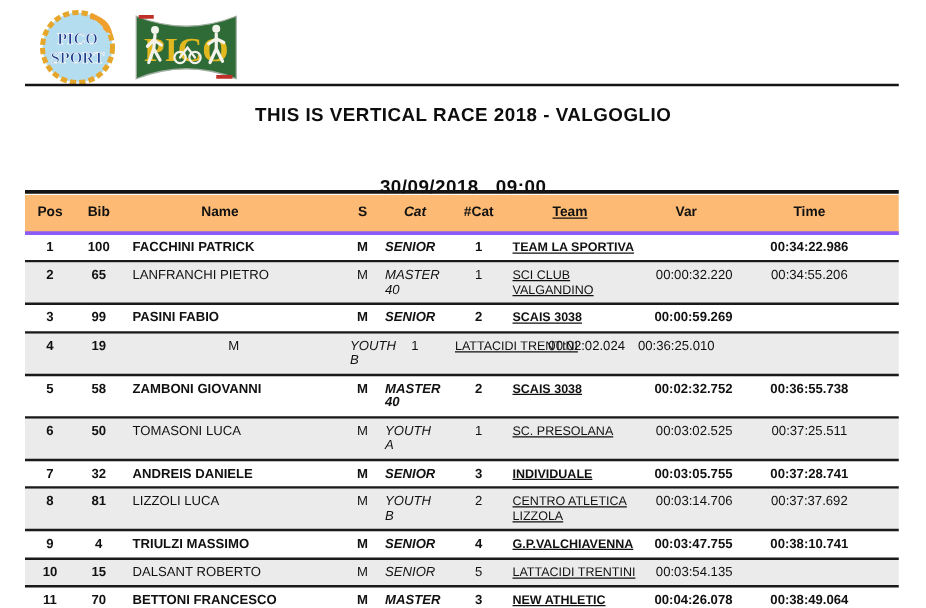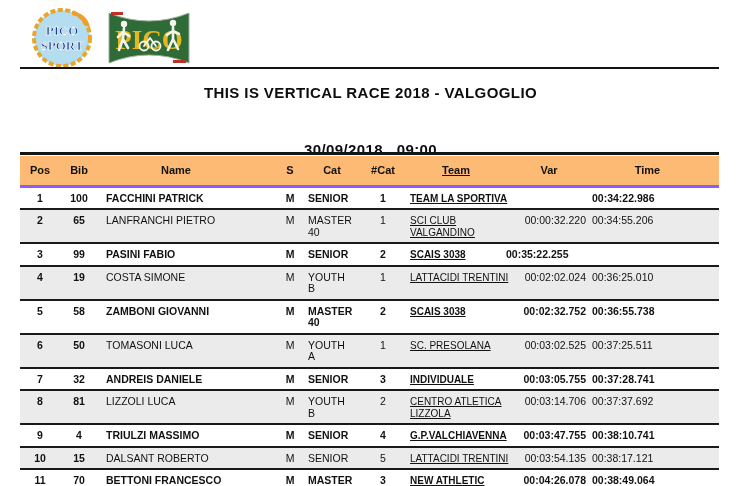--- a/index.html
+++ b/index.html
@@ -28,25 +28,25 @@
     padding:9px 0 8px 0;}
   .thead .c-name{padding-right:22px;}
   .thead .c-time{padding-right:16px;}
   .cell{font-size:10.5px;line-height:11.5px;padding-top:5px;padding-bottom:4px;}
   .row-alt{background:#ebebeb;}
   .row-bold .cell{font-weight:bold;}
   .c-pos{text-align:center;font-weight:bold;}
   .c-bib{text-align:center;font-weight:bold;}
   .c-name{padding-left:8px;}
   .c-s{text-align:center;}
-  .c-cat{padding-left:4px;}
+  .c-cat{padding-left:4px;font-style:italic;}
   .c-ncat{text-align:center;}
   .c-team{padding-left:4px;font-size:10px;white-space:nowrap;text-decoration:underline;}
   .c-var{text-align:right;padding-right:6px;}
-  .c-time{text-align:left;padding-right:16px;}
+  .c-time{text-align:center;padding-right:16px;}
 </style>
 </head>
 <body>
 
 <div id="page">
 
   <svg id="logo-sport" width="72" height="66" viewBox="0 0 72 66">
     <circle cx="34" cy="34" r="28" fill="#b5ddf0" stroke="#e6a62a" stroke-width="4" stroke-dasharray="5 2.5"></circle>
     <path d="M44 7 Q60 10 62 24 L55 20 Q54 13 44 11 Z" fill="#ef9f2c"></path>
     <text x="34" y="31" text-anchor="middle" font-size="13" font-weight="bold" font-family="Liberation Serif, serif" fill="#1c3e8c" stroke="#ffffff" stroke-width="0.55">PICO</text>
@@ -125,26 +125,25 @@
         <div class="cell c-bib">99</div>
         <div class="cell c-name">PASINI FABIO</div>
         <div class="cell c-s">M</div>
         <div class="cell c-cat">
           <div class="">SENIOR</div>
         </div>
         <div class="cell c-ncat">2</div>
         <div class="cell c-team">
           <div class="">SCAIS 3038</div>
         </div>
-        <div class="cell c-time">00:35:22.255</div>
+        <div class="cell c-var">00:00:59.269</div>
       </div>
       <div class="trow row-alt">
         <div class="cell c-pos">4</div>
         <div class="cell c-bib">19</div>
-        <div class="cell c-name">COSTA SIMONE</div>
         <div class="cell c-s">M</div>
         <div class="cell c-cat">
           <div class="">YOUTH</div>
           <div class="">B</div>
         </div>
         <div class="cell c-ncat">1</div>
         <div class="cell c-team">
           <div class="">LATTACIDI TRENTINI</div>
         </div>
         <div class="cell c-var">00:02:02.024</div>
@@ -235,21 +234,20 @@
         <div class="cell c-name">DALSANT ROBERTO</div>
         <div class="cell c-s">M</div>
         <div class="cell c-cat">
           <div class="">SENIOR</div>
         </div>
         <div class="cell c-ncat">5</div>
         <div class="cell c-team">
           <div class="">LATTACIDI TRENTINI</div>
         </div>
         <div class="cell c-var">00:03:54.135</div>
-        <div class="cell c-time">00:38:17.121</div>
       </div>
       <div class="trow row-bold">
         <div class="cell c-pos">11</div>
         <div class="cell c-bib">70</div>
         <div class="cell c-name">BETTONI FRANCESCO</div>
         <div class="cell c-s">M</div>
         <div class="cell c-cat">
           <div class="">MASTER</div>
         </div>
         <div class="cell c-ncat">3</div>

